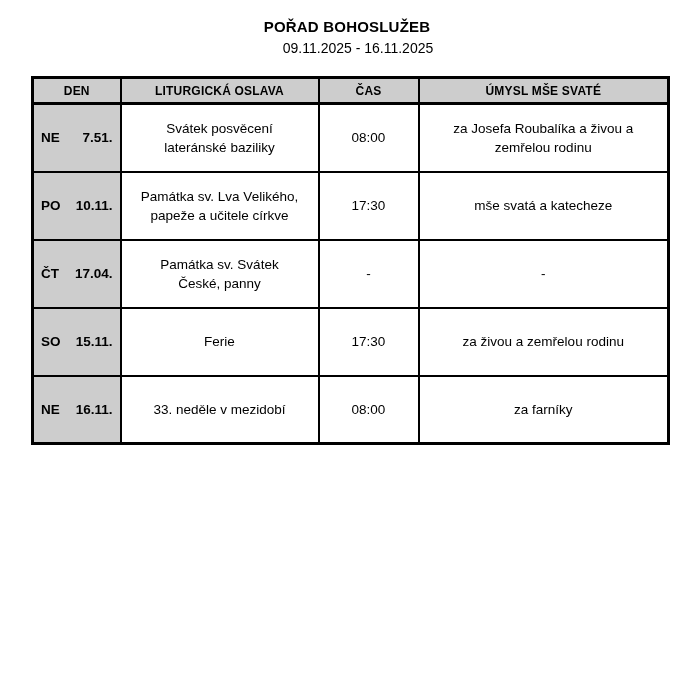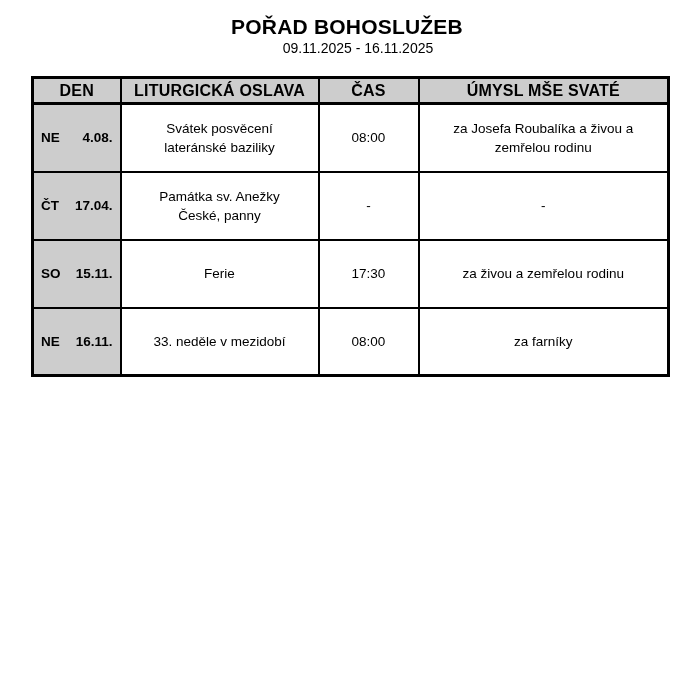--- a/index.html
+++ b/index.html
@@ -15,21 +15,21 @@
     background: #ffffff;
     overflow: hidden;
     box-sizing: border-box;
   }
   .title-block {
     text-align: center;
     padding-top: 16px;
   }
   .title-line {
     font-weight: bold;
-    font-size: 21px;
+    font-size: 15px;
     line-height: 21px;
     letter-spacing: 0.2px;
   }
   .date-line {
     font-size: 14px;
     line-height: 20px;
     margin-top: 1px;
     padding-left: 22px;
   }
   table.schedule {
@@ -43,21 +43,21 @@
   col.c-lit  { width: 198px; }
   col.c-cas  { width: 100px; }
   col.c-umy  { width: 250px; }
   th, td {
     border: 2px solid #000;
     box-sizing: border-box;
   }
   thead th {
     background: #cdcdcd;
     height: 26px;
-    font-size: 16px;
+    font-size: 12px;
     font-weight: bold;
     text-align: center;
     vertical-align: middle;
     border-bottom: 3px solid #000;
     letter-spacing: 0.2px;
   }
   tbody td {
     height: 68px;
     font-size: 13.5px;
     line-height: 19px;
@@ -97,30 +97,37 @@
     <thead>
       <tr>
         <th>DEN</th>
         <th>LITURGICKÁ OSLAVA</th>
         <th>ČAS</th>
         <th>ÚMYSL MŠE SVATÉ</th>
       </tr>
     </thead>
     <tbody>
       <tr>
-        <td class="day-cell"><span class="day-wrap"><span>NE</span><span>4.08.</span></span></td>
+        <td class="day-cell"><span class="day-wrap"><span>NE</span><span>7.51.</span></span></td>
         <td>Svátek posvěcení
 lateránské baziliky</td>
         <td>08:00</td>
         <td>za Josefa Roubalíka a živou a
 zemřelou rodinu</td>
       </tr>
       <tr>
+        <td class="day-cell"><span class="day-wrap"><span>PO</span><span>10.11.</span></span></td>
+        <td>Památka sv. Lva Velikého,
+papeže a učitele církve</td>
+        <td>17:30</td>
+        <td>mše svatá a katecheze</td>
+      </tr>
+      <tr>
         <td class="day-cell"><span class="day-wrap"><span>ČT</span><span>17.04.</span></span></td>
-        <td>Památka sv. Anežky
+        <td>Památka sv. Svátek
 České, panny</td>
         <td>-</td>
         <td>-</td>
       </tr>
       <tr>
         <td class="day-cell"><span class="day-wrap"><span>SO</span><span>15.11.</span></span></td>
         <td>Ferie</td>
         <td>17:30</td>
         <td>za živou a zemřelou rodinu</td>
       </tr>

